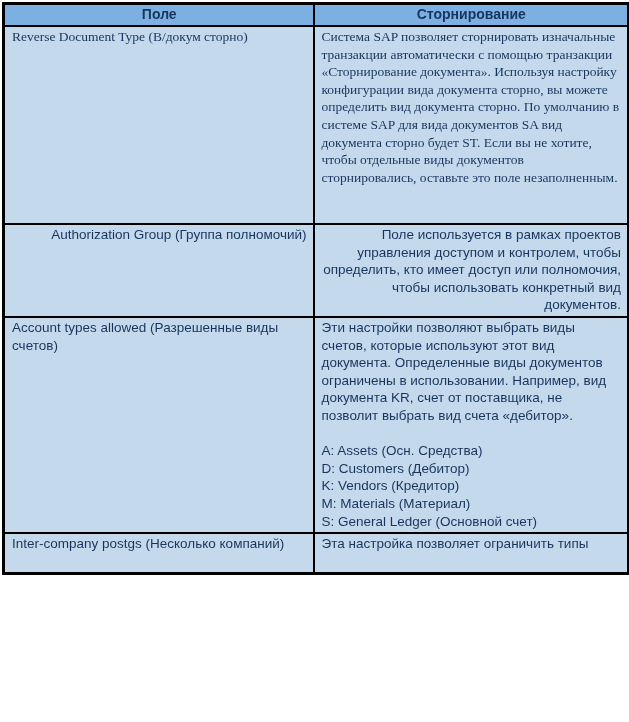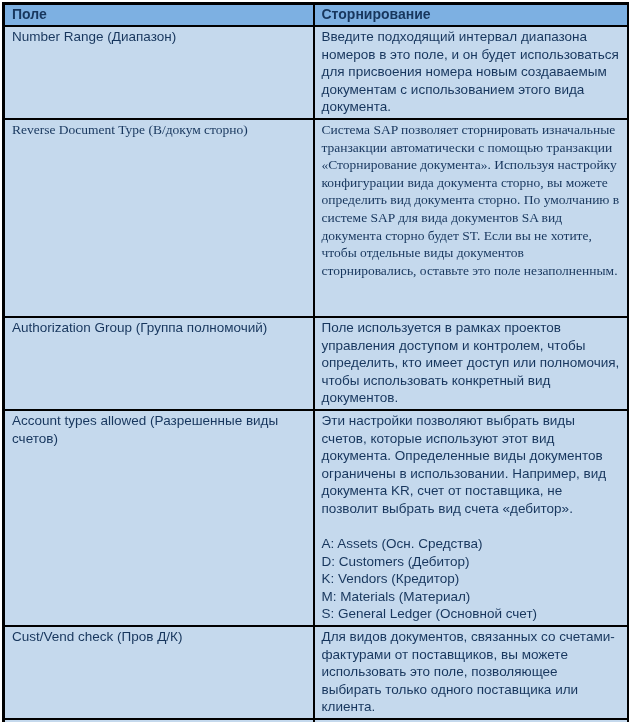--- a/index.html
+++ b/index.html
@@ -27,77 +27,69 @@
     border: 2px solid var(--border, #000000);
     vertical-align: top;
     padding: 1px 6px 2px 7px;
     font-size: 13.5px;
     line-height: 17.6px;
     overflow: hidden;
   }
   th {
     background: var(--header-bg, #7DB0E2);
     font-weight: bold;
-    text-align: left;
+    text-align: center;
     font-size: 14px;
     line-height: 17px;
   }
   td {
     background: var(--cell-bg, #C5D9ED);
   }
   td.usage-cell {
     white-space: pre-line;
   }
   tr.r-head { height: 20px; }
   tr.r-0 { height: 90px; }
   tr.r-1 { height: 198px; font-family: Liberation Serif, serif; }
-  tr.r-2 { height: 91px; }
+  tr.r-2 { height: 91px; text-align: right; }
   tr.r-3 { height: 213px; }
   tr.r-4 { height: 88px; }
   tr.r-5 { height: 40px; }
 </style>
 </head>
 <body>
 
 <table class="doc-table">
   <colgroup>
     <col class="c-field">
     <col class="c-usage">
   </colgroup>
   <thead>
     <tr class="r-head">
       <th>Поле</th>
       <th>Сторнирование</th>
     </tr>
   </thead>
   <tbody>
-    <tr class="r-0">
-      <td class="field-cell">Number Range (Диапазон)</td>
-      <td class="usage-cell">Введите подходящий интервал диапазона номеров в это поле, и он будет использоваться для присвоения номера новым создаваемым документам с использованием этого вида документа.</td>
-    </tr>
     <tr class="r-1">
       <td class="field-cell">Reverse Document Type (В/докум сторно)</td>
       <td class="usage-cell">Система SAP позволяет сторнировать изначальные транзакции автоматически с помощью транзакции «Сторнирование документа». Используя настройку конфигурации вида документа сторно, вы можете определить вид документа сторно. По умолчанию в системе SAP для вида документов SA вид документа сторно будет ST. Если вы не хотите, чтобы отдельные виды документов сторнировались, оставьте это поле незаполненным.</td>
     </tr>
     <tr class="r-2">
       <td class="field-cell">Authorization Group (Группа полномочий)</td>
       <td class="usage-cell">Поле используется в рамках проектов управления доступом и контролем, чтобы определить, кто имеет доступ или полномочия, чтобы использовать конкретный вид документов.</td>
     </tr>
     <tr class="r-3">
       <td class="field-cell">Account types allowed (Разрешенные виды счетов)</td>
       <td class="usage-cell">Эти настройки позволяют выбрать виды счетов, которые используют этот вид документа. Определенные виды документов ограничены в использовании. Например, вид документа KR, счет от поставщика, не позволит выбрать вид счета «дебитор».
 
 A: Assets (Осн. Средства)
 D: Customers (Дебитор)
 K: Vendors (Кредитор)
 M: Materials (Материал)
 S: General Ledger (Основной счет)</td>
     </tr>
-    <tr class="r-4">
-      <td class="field-cell">Cust/Vend check (Пров Д/К)</td>
-      <td class="usage-cell">Для видов документов, связанных со счетами-фактурами от поставщиков, вы можете использовать это поле, позволяющее выбирать только одного поставщика или клиента.</td>
-    </tr>
     <tr class="r-5">
       <td class="field-cell">Inter-company postgs (Несколько компаний)</td>
       <td class="usage-cell">Эта настройка позволяет ограничить типы</td>
     </tr>
   </tbody>
 </table>
 
 </body></html>

